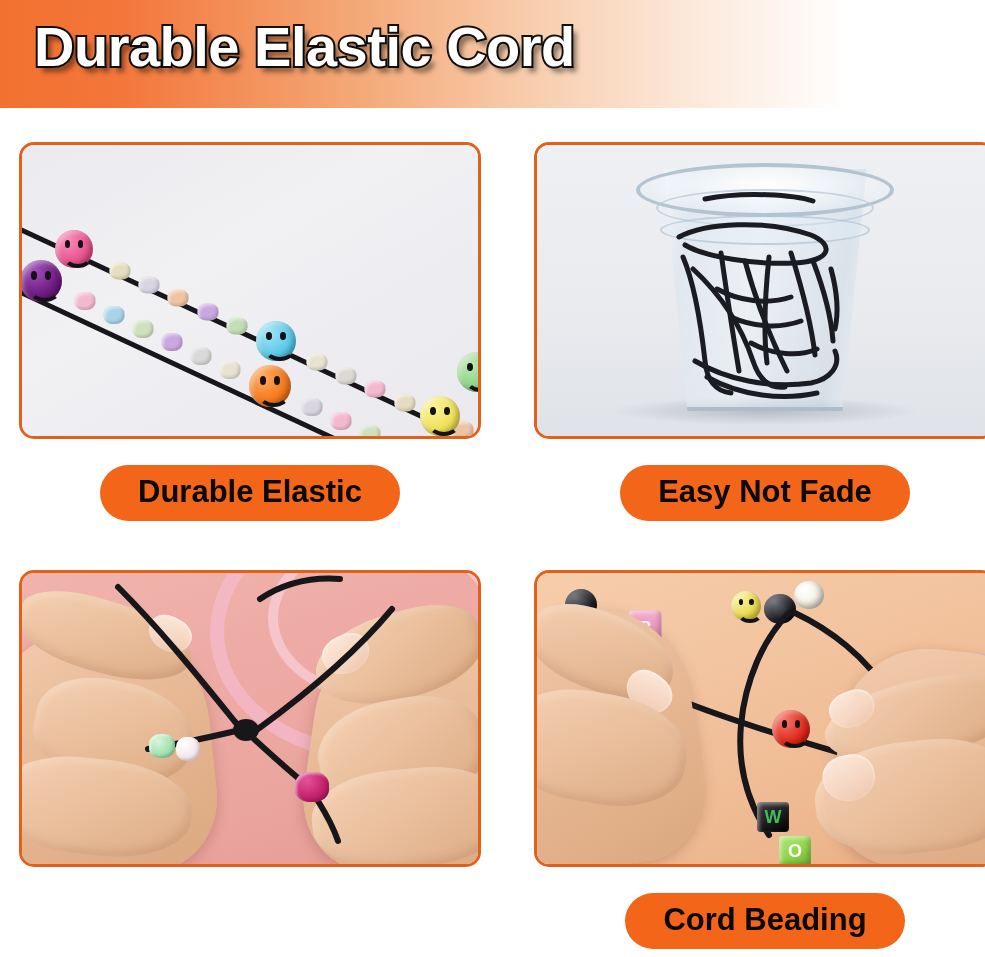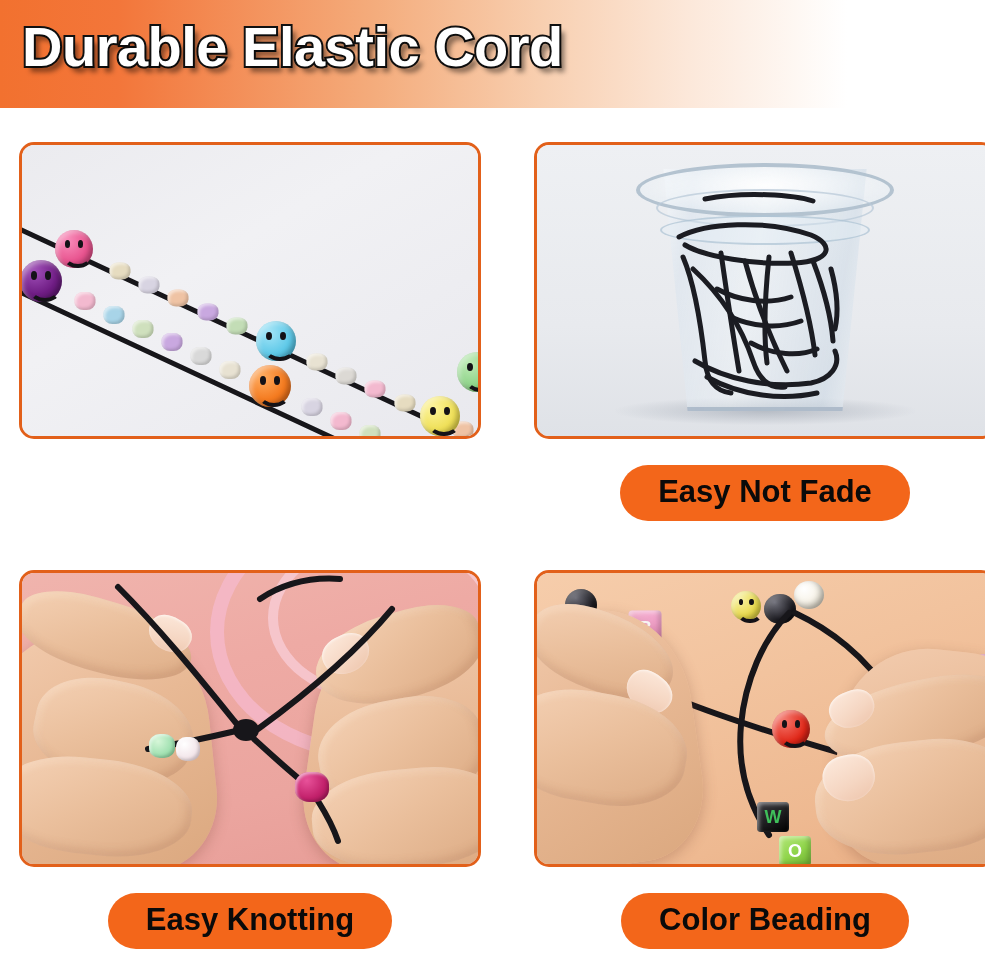--- a/index.html
+++ b/index.html
@@ -21,21 +21,21 @@
     left: 0; top: 0;
     width: 985px;
     height: 108px;
     background: linear-gradient(to right,
                 #f2712f 0%, #f3763a 12%, #f4ac7c 38%,
                 #f8cfb0 55%, #fce8da 70%, #ffffff 86%, #ffffff 100%);
     overflow: hidden;
   }
   .header-title {
     position: absolute;
-    left: 22px;
+    left: 34px;
     top: 16px;
     font-size: 56px;
     font-weight: bold;
     font-family: "Liberation Sans", sans-serif;
     letter-spacing: -0.5px;
     color: #ffffff;
     -webkit-text-stroke: 4px #111111;
     paint-order: stroke fill;
     text-shadow: 5px 6px 5px rgba(0,0,0,0.45);
     white-space: nowrap;
@@ -343,20 +343,23 @@
         <div class="smiley" style="left:418px; top:271px; width:40px; height:40px; background:radial-gradient(circle at 34% 30%, #fdf49a 0%, #efe05a 55%, #cfbe33 100%);">
           <span class="eye eye-l"></span>
             <span class="eye eye-r"></span>
             <span class="mouth"></span>
         </div>
         <div class="smiley" style="left:455px; top:227px; width:40px; height:40px; background:radial-gradient(circle at 34% 30%, #bdeab4 0%, #8fd48a 55%, #64b060 100%);">
           <span class="eye eye-l"></span>
             <span class="mouth"></span>
         </div>
       </div>
+    </div>
+    <div class="caption-wrap">
+      <div class="caption-pill">Durable Elastic</div>
     </div>
   </div>
 
   <div class="cell cell-tr">
     <div class="photo-frame">
       <div class="scene-cup">
         <div class="cup-shadow"></div>
         <div class="cup"></div>
         <div class="cup-rim"></div>
         <div class="cup-inner-ellipse"></div>
@@ -416,23 +419,20 @@
             <path d="M238 26 C 262 10, 290 4, 318 6"></path>
           </g>
           <ellipse cx="224" cy="157" rx="13" ry="11" fill="#17161a"></ellipse>
         </svg>
 
         <div class="bead" style="left:140px; top:173px; width:26px; height:24px; background:radial-gradient(circle at 35% 30%, #d6f6d8 0%, #9fe0b0 60%, #76bf8c 100%);"></div>
         <div class="bead" style="left:166px; top:176px; width:24px; height:24px; background:radial-gradient(circle at 35% 30%, #ffffff 0%, #f3e6ea 60%, #dcc9d0 100%);"></div>
         <div class="bead" style="left:290px; top:214px; width:34px; height:30px; background:radial-gradient(circle at 35% 28%, #e8529a 0%, #c2216b 58%, #8c1049 100%);"></div>
       </div>
     </div>
-    <div class="caption-wrap">
-      <div class="caption-pill">Easy Knotting</div>
-    </div>
   </div>
 
   <div class="cell cell-br">
     <div class="photo-frame">
       <div class="scene-beading">
 
         <div class="round-bead" style="left:44px; top:32px; width:32px; height:32px; background:radial-gradient(circle at 34% 28%, #6a6a74 0%, #1b1a20 60%, #000000 100%);"></div>
         <div class="cube-bead" style="left:108px; top:54px; width:33px; height:33px; background:linear-gradient(150deg,#f8b7d6 0%,#f0a0c8 55%,#d97fae 100%); color:#ffffff; font-size:19px;">B</div>
         <div class="smiley" style="left:209px; top:33px; width:30px; height:30px; background:radial-gradient(circle at 34% 30%, #f6ef9e 0%, #e8d94a 58%, #c6b530 100%);">
           <span class="eye eye-l"></span>
@@ -467,17 +467,17 @@
           <span class="eye eye-l"></span>
             <span class="eye eye-r"></span>
             <span class="mouth"></span>
         </div>
 
         <div class="cube-bead" style="left:236px; top:244px; width:32px; height:30px; background:linear-gradient(150deg,#3a3a40 0%,#1d1d1f 55%,#000000 100%); color:#3fbf5a; font-size:18px; z-index:5;">W</div>
         <div class="cube-bead" style="left:258px; top:278px; width:32px; height:30px; background:linear-gradient(150deg,#b4e87a 0%,#8fd44a 55%,#6cae30 100%); color:#ffffff; font-size:18px; z-index:5;">O</div>
       </div>
     </div>
     <div class="caption-wrap">
-      <div class="caption-pill">Color Beading</div>
+      <div class="caption-pill">Cord Beading</div>
     </div>
   </div>
 
 </div>
 
 </body></html>

